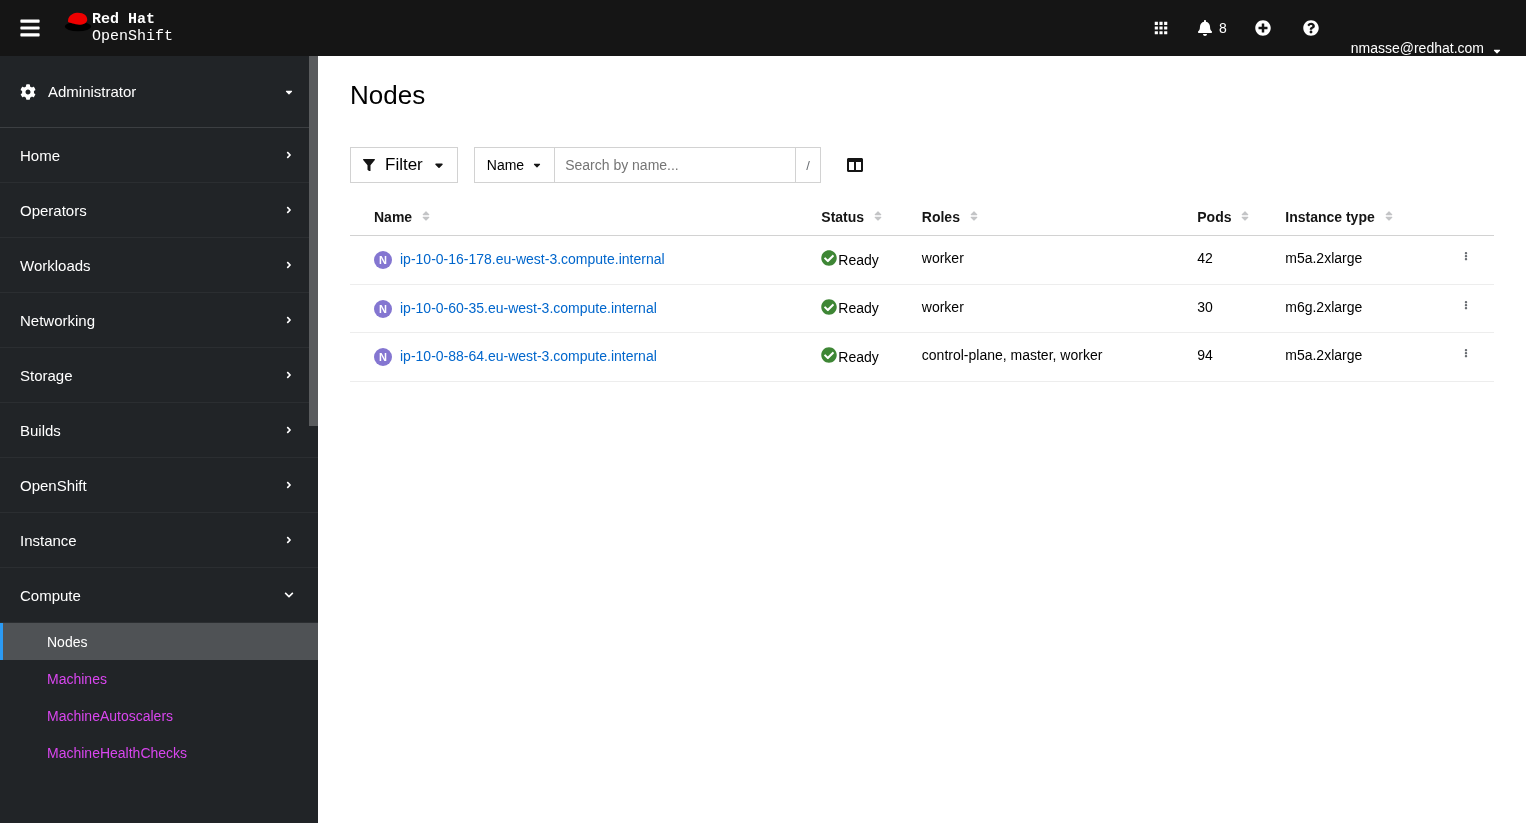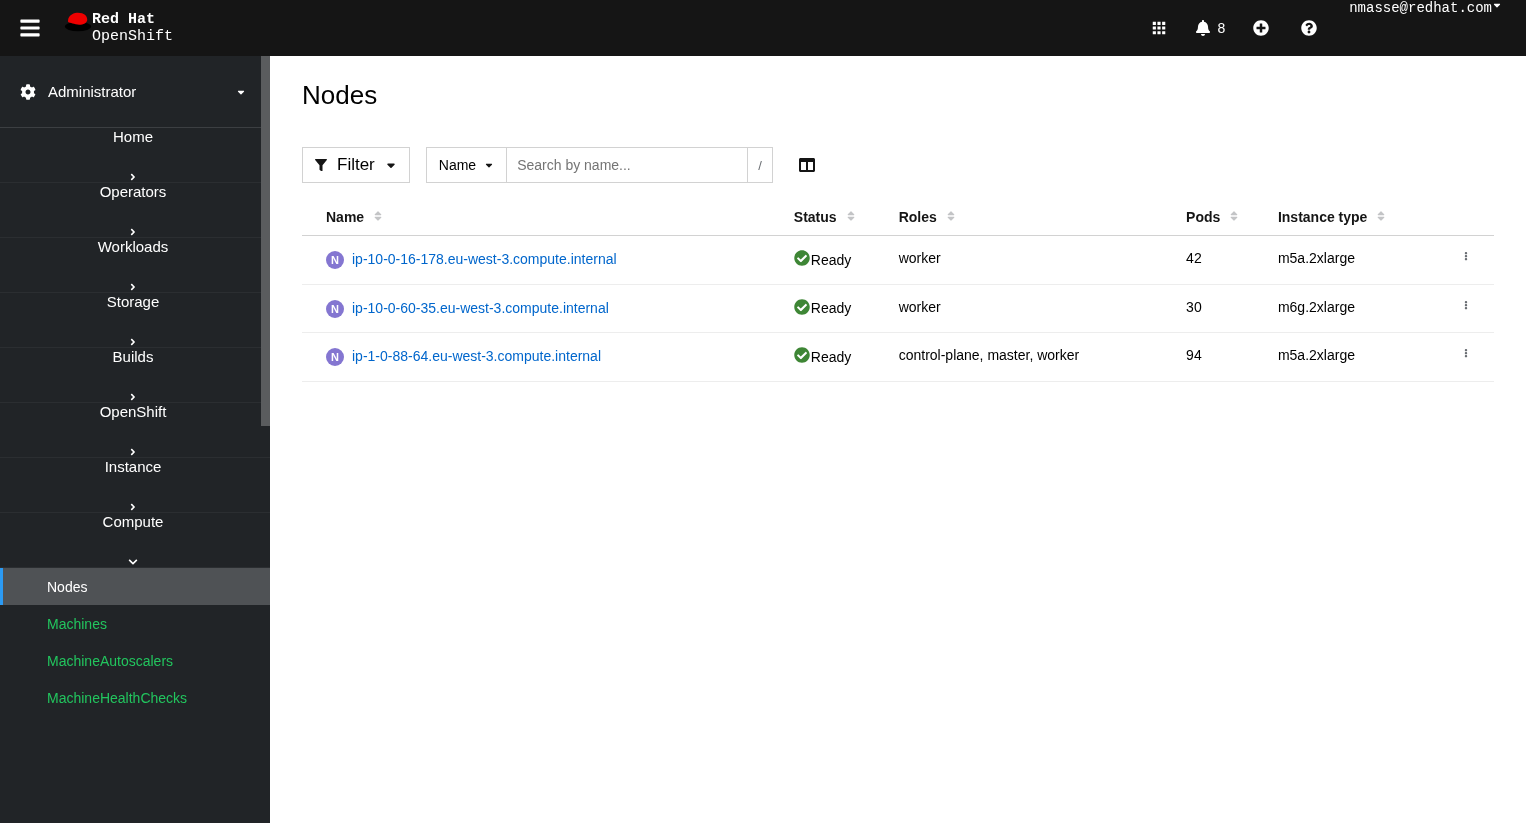--- a/index.html
+++ b/index.html
@@ -11,38 +11,38 @@
 .hamburger svg { width: 22px; height: 22px; fill: #fff; }
 .brand { display: flex; align-items: flex-start; gap: 0; margin-left: 4px; font-family: Liberation Mono, monospace; }
 .brand-logo { width: 28px; height: 20px; }
 .brand-text { display: flex; flex-direction: column; line-height: 1; }
 .brand-text .line1 { font-weight: 700; font-size: 15px; }
 .brand-text .line2 { font-weight: 400; font-size: 15px; margin-top: 2px; }
 .header-spacer { flex: 1; }
 .header-item { display: flex; align-items: center; justify-content: center; width: 48px; height: 56px; cursor: pointer; color: #fff; font-size: 14px; }
 .header-item svg { width: 16px; height: 16px; fill: #fff; }
 .header-item.notif { width: auto; padding: 0 12px; gap: 6px; }
-.header-user { display: flex; align-items: flex-start; padding: 0 8px 0 16px; height: 56px; cursor: pointer; font-size: 14px; font-family: Liberation Mono, monospace; }
+.header-user { display: flex; align-items: flex-end; padding: 0 8px 0 16px; height: 56px; cursor: pointer; gap: 8px; font-size: 14px; }
 .header-user svg { width: 10px; height: 10px; fill: #fff; }
 
 
 .shell { display: flex; height: calc(823px - 56px); }
-.sidebar { width: 270px; background: #212427; color: #fff; overflow-y: auto; position: relative; text-align: center; }
+.sidebar { width: 318px; background: #212427; color: #fff; overflow-y: auto; position: relative; text-align: center; }
 .scrollthumb { position:absolute; top:0; right:0; width:9px; height:370px; background:#5a5c5e; border-radius:0; }
 .perspective { height: 72px; display: flex; align-items: center; padding: 0 24px 0 20px; border-bottom: 1px solid #3c3f42; justify-content: space-between; cursor: pointer; }
 .perspective-left { display: flex; align-items: center; gap: 12px; }
 .perspective svg.icon { width: 16px; height: 16px; fill: #fff; }
 .perspective .label { font-size: 15px; }
 .perspective svg.caret { width: 10px; height: 10px; fill: #fff; }
-.navitem { height: 55px; display: flex; align-items: center; padding: 0 24px 0 20px; justify-content: space-between; cursor: pointer; border-bottom: 1px solid #2b2e31; font-size: 15px; flex-direction: column; }
+.navitem { height: 55px; display: flex; align-items: center; padding: 0 24px 0 20px; justify-content: space-between; cursor: pointer; border-bottom: 1px solid #2b2e31; font-size: 15px; }
 .navitem svg { width: 10px; height: 10px; fill: #fff; }
 .navitem .chev-down { display:none; }
 .navitem.expanded .chev-down { display:inline; }
 .subitems { background: #212427; }
-.subitem { height: 37px; display: flex; align-items: center; padding-left: 44px; font-size: 14px; cursor: pointer; color: #22c55e; border-left: 3px solid transparent; }
+.subitem { height: 37px; display: flex; align-items: center; padding-left: 44px; font-size: 14px; cursor: pointer; color: #d946ef; border-left: 3px solid transparent; }
 .subitem.active { background: #4f5255; color: #fff; border-left: 3px solid #2b9af3; }
 
 
 .main { flex: 1; background: #fff; overflow-y: auto; padding: 24px 32px; }
 .page-title { font-size: 26px; font-weight: 400; margin-bottom: 36px; }
 .toolbar { display: flex; align-items: center; gap: 16px; margin-bottom: 16px; }
 .filter-btn { display: flex; align-items: center; gap: 10px; border: 1px solid #d2d2d2; background: #fff; height: 36px; padding: 0 12px; cursor: pointer; font-size: 17px; }
 .filter-btn svg { width: 12px; height: 12px; fill: #151515; }
 .searchgroup { display: flex; border: 1px solid #d2d2d2; height: 36px; background:#fff; }
 .searchgroup .sel { display: flex; align-items: center; gap:8px; padding: 0 12px; border-right: 1px solid #d2d2d2; font-size: 14px; cursor:pointer; }
@@ -142,20 +142,26 @@
             <path d="M225 239L81 95c-9-9-25-9-34 0L24 118c-9 9-9 25 0 34l103 104L24 360c-9 9-9 25 0 34l23 23c9 9 25 9 34 0l144-144c9-9 9-25 0-34z"></path>
           </svg>
         </div>
         <div class="navitem">
           <span>Workloads</span>
           <svg class="chev-right" viewBox="0 0 256 512">
             <path d="M225 239L81 95c-9-9-25-9-34 0L24 118c-9 9-9 25 0 34l103 104L24 360c-9 9-9 25 0 34l23 23c9 9 25 9 34 0l144-144c9-9 9-25 0-34z"></path>
           </svg>
         </div>
         <div class="navitem">
+          <span>Networking</span>
+          <svg class="chev-right" viewBox="0 0 256 512">
+            <path d="M225 239L81 95c-9-9-25-9-34 0L24 118c-9 9-9 25 0 34l103 104L24 360c-9 9-9 25 0 34l23 23c9 9 25 9 34 0l144-144c9-9 9-25 0-34z"></path>
+          </svg>
+        </div>
+        <div class="navitem">
           <span>Storage</span>
           <svg class="chev-right" viewBox="0 0 256 512">
             <path d="M225 239L81 95c-9-9-25-9-34 0L24 118c-9 9-9 25 0 34l103 104L24 360c-9 9-9 25 0 34l23 23c9 9 25 9 34 0l144-144c9-9 9-25 0-34z"></path>
           </svg>
         </div>
         <div class="navitem">
           <span>Builds</span>
           <svg class="chev-right" viewBox="0 0 256 512">
             <path d="M225 239L81 95c-9-9-25-9-34 0L24 118c-9 9-9 25 0 34l103 104L24 360c-9 9-9 25 0 34l23 23c9 9 25 9 34 0l144-144c9-9 9-25 0-34z"></path>
           </svg>
@@ -291,21 +297,21 @@
             <td>30</td>
             <td>m6g.2xlarge</td>
             <td class="kebab-td"><span class="kebab"><svg viewBox="0 0 192 512">
                   <path d="M96 184c-24 0-44 20-44 44s20 44 44 44 44-20 44-44-20-44-44-44zm0 112c-24 0-44 20-44 44s20 44 44 44 44-20 44-44-20-44-44-44zm0-224c-24 0-44 20-44 44s20 44 44 44 44-20 44-44-20-44-44-44z"></path>
                 </svg></span></td>
           </tr>
           <tr>
             <td>
               <div class="node-cell">
                 <span class="node-badge">N</span>
-                <a href="#" class="node-link">ip-1-0-88-64.eu-west-3.compute.internal</a>
+                <a href="#" class="node-link">ip-10-0-88-64.eu-west-3.compute.internal</a>
               </div>
             </td>
             <td>
               <div class="status-ready">
                 <span><svg viewBox="0 0 512 512">
                     <path d="M504 256c0 137-111 248-248 248S8 393 8 256 119 8 256 8s248 111 248 248zM227 388l184-184c6-6 6-16 0-23l-23-23c-6-6-16-6-23 0L216 307l-70-70c-6-6-16-6-23 0l-23 23c-6 6-6 16 0 23l104 104c6 6 16 6 23 0z"></path>
                   </svg></span>
                 <span>Ready</span>
               </div>
             </td>

